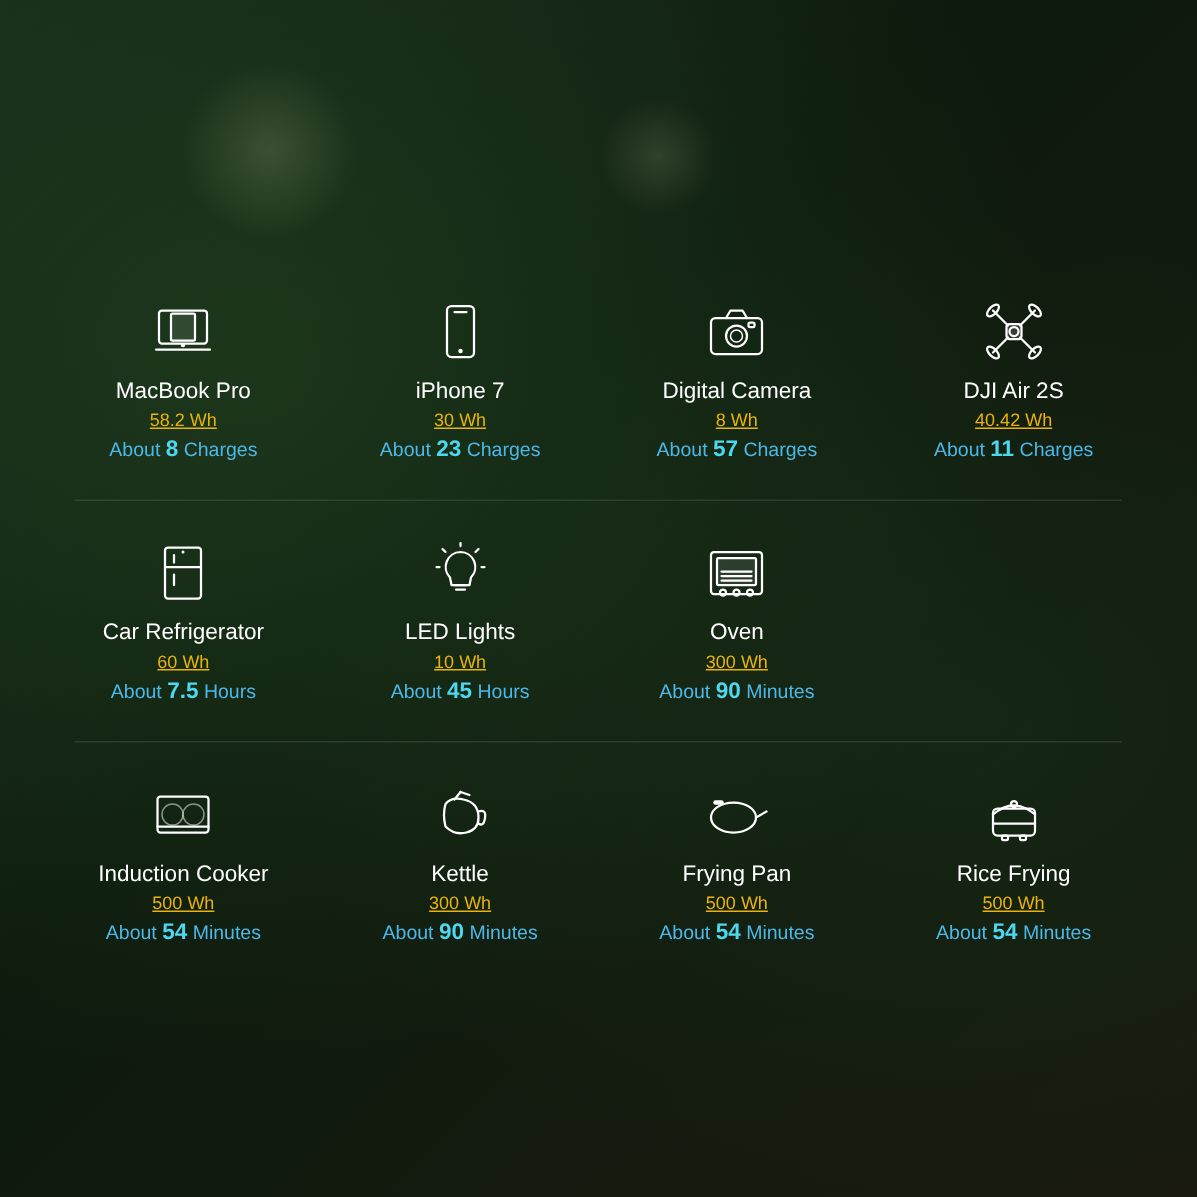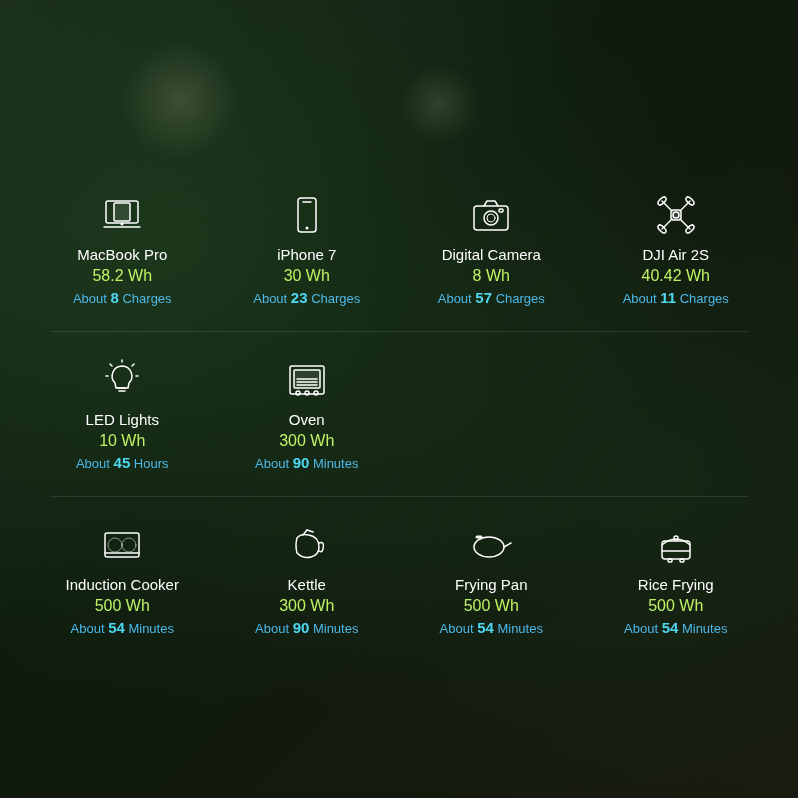--- a/index.html
+++ b/index.html
@@ -110,23 +110,24 @@
 
     .item-name {
       color: #ffffff;
       font-size: 15px;
       font-weight: 500;
       margin-bottom: 3px;
       line-height: 1.2;
     }
 
     .item-wh {
-      color: #bef264;
-      font-size: 16px;
+      color: #eab308;
+      font-size: 12px;
       margin-bottom: 4px;
+      text-decoration: underline;
     }
 
     .item-stat {
       color: #4db8e8;
       font-size: 13px;
       font-weight: 500;
     }
 
     .item-stat .highlight {
       color: #4dd8f0;
@@ -217,20 +218,36 @@
     <div class="item-name">DJI Air 2S</div>
     <div class="item-wh">40.42 Wh</div>
     <div class="item-stat">
       About <span class="highlight">11</span> Charges
     </div>
   </div>
       <div class="divider-row"></div>
       <div class="item">
     <div class="item-icon">
       <svg viewBox="0 0 44 44">
+            <rect x="10" y="5" width="24" height="34" rx="2"></rect>
+            <line x1="10" y1="18" x2="34" y2="18"></line>
+            <line x1="16" y1="23" x2="16" y2="30"></line>
+            <line x1="16" y1="10" x2="16" y2="15"></line>
+            <circle cx="22" cy="8" r="1" fill="white" stroke="none"></circle>
+          </svg>
+    </div>
+    <div class="item-name">Car Refrigerator</div>
+    <div class="item-wh">60 Wh</div>
+    <div class="item-stat">
+      About <span class="highlight">7.5</span> Hours
+    </div>
+  </div>
+      <div class="item">
+    <div class="item-icon">
+      <svg viewBox="0 0 44 44">
             <path d="M22 8 a10 10 0 0 1 7 17 l-1 5 H16 l-1-5 A10 10 0 0 1 22 8z"></path>
             <line x1="18" y1="30" x2="26" y2="30"></line>
             <line x1="19" y1="33" x2="25" y2="33"></line>
             <line x1="22" y1="4" x2="22" y2="2"></line>
             <line x1="32" y1="8" x2="34" y2="6"></line>
             <line x1="12" y1="8" x2="10" y2="6"></line>
             <line x1="36" y1="18" x2="38" y2="18"></line>
             <line x1="8" y1="18" x2="6" y2="18"></line>
           </svg>
     </div>

